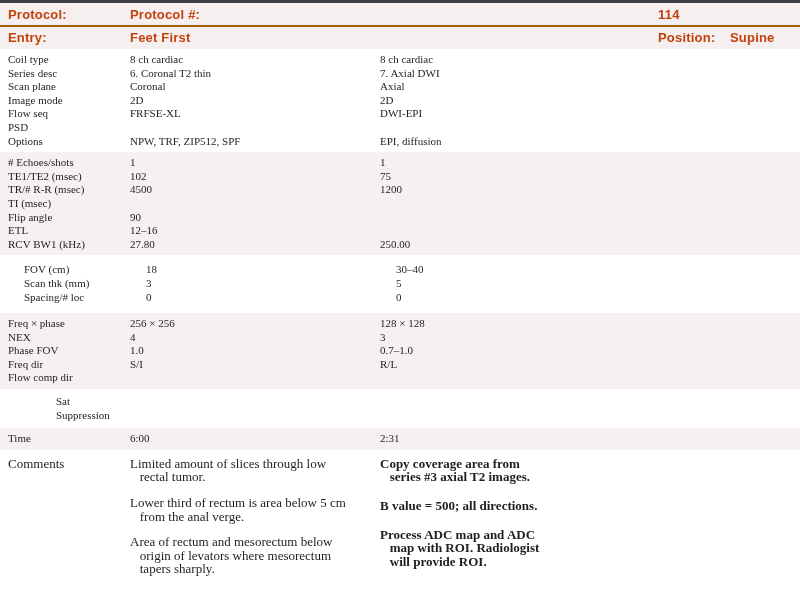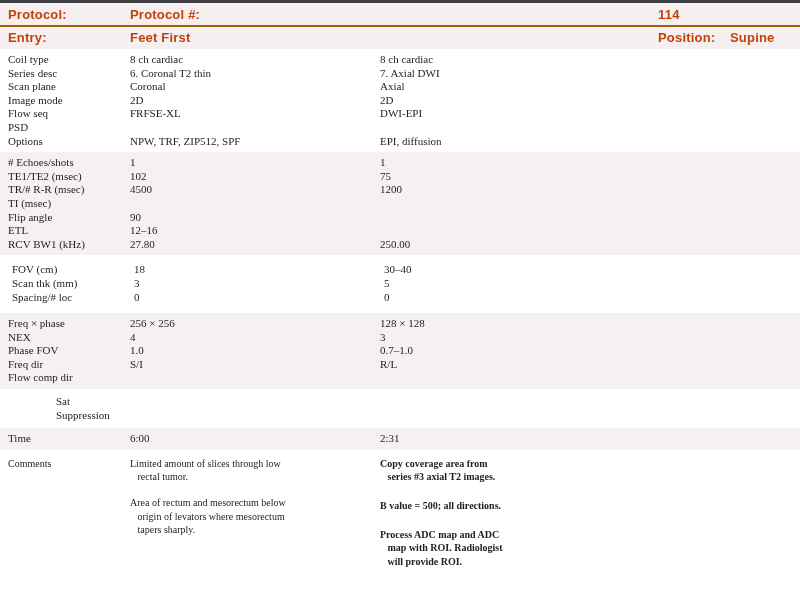--- a/index.html
+++ b/index.html
@@ -17,33 +17,33 @@
     align-items:center; height:21px; padding-left:8px;
     font-family:"Liberation Sans", sans-serif; font-weight:600;
     font-size:13px; color:#c2410c; letter-spacing:0.2px;
   }
   .hrow + .hrow { border-top:2px solid #a16207; }
 
   
   .sections { flex:none; }
   .section { padding:4px 0; }
   .section:nth-child(even) { background:#f6f0f1; }
-  .section.s2 { padding:8px 4px 9px; }
+  .section.s2 { padding:8px 16px 9px; }
   .section.s4 { padding:6px 0;margin-left:48px; }
   .row {
     display:grid; grid-template-columns:122px 250px auto;
     padding-left:8px; line-height:13.6px; font-size:11px;
   }
   .row span { min-height:13.6px; }
 
   
   .comments {
     flex:1; display:grid; grid-template-columns:122px 250px auto;
     align-items:start; padding:7px 0 0 8px;
-    font-size:10px; line-height:13.6px;
+    font-size:13px; line-height:13.6px;
   }
   .cpara { margin:0 0 12px; white-space:pre-wrap; width:244px; }
   .ccol2 .cpara { margin:0 0 15px; width:234px; }
   .b { font-weight:bold; }
 </style>
 </head>
 <body>
 
 <div class="page">
   <div class="topline"></div>
@@ -200,20 +200,22 @@
           <span>2:31</span>
         </div>
       </div>
     </div>
 
   <div class="comments">
     <div>Comments</div>
     <div class="ccol1" id="ccol1">
         <p class="cpara">Limited amount of slices through low
    rectal tumor.</p>
+        <p class="cpara">Lower third of rectum is area below 5 cm
+   from the anal verge.</p>
         <p class="cpara">Area of rectum and mesorectum below
    origin of levators where mesorectum
    tapers sharply.</p>
       </div>
     <div class="ccol2" id="ccol2">
         <p class="cpara b">Copy coverage area from
    series #3 axial T2 images.</p>
         <p class="cpara b">B value = 500; all directions.</p>
         <p class="cpara b">Process ADC map and ADC
    map with ROI. Radiologist

